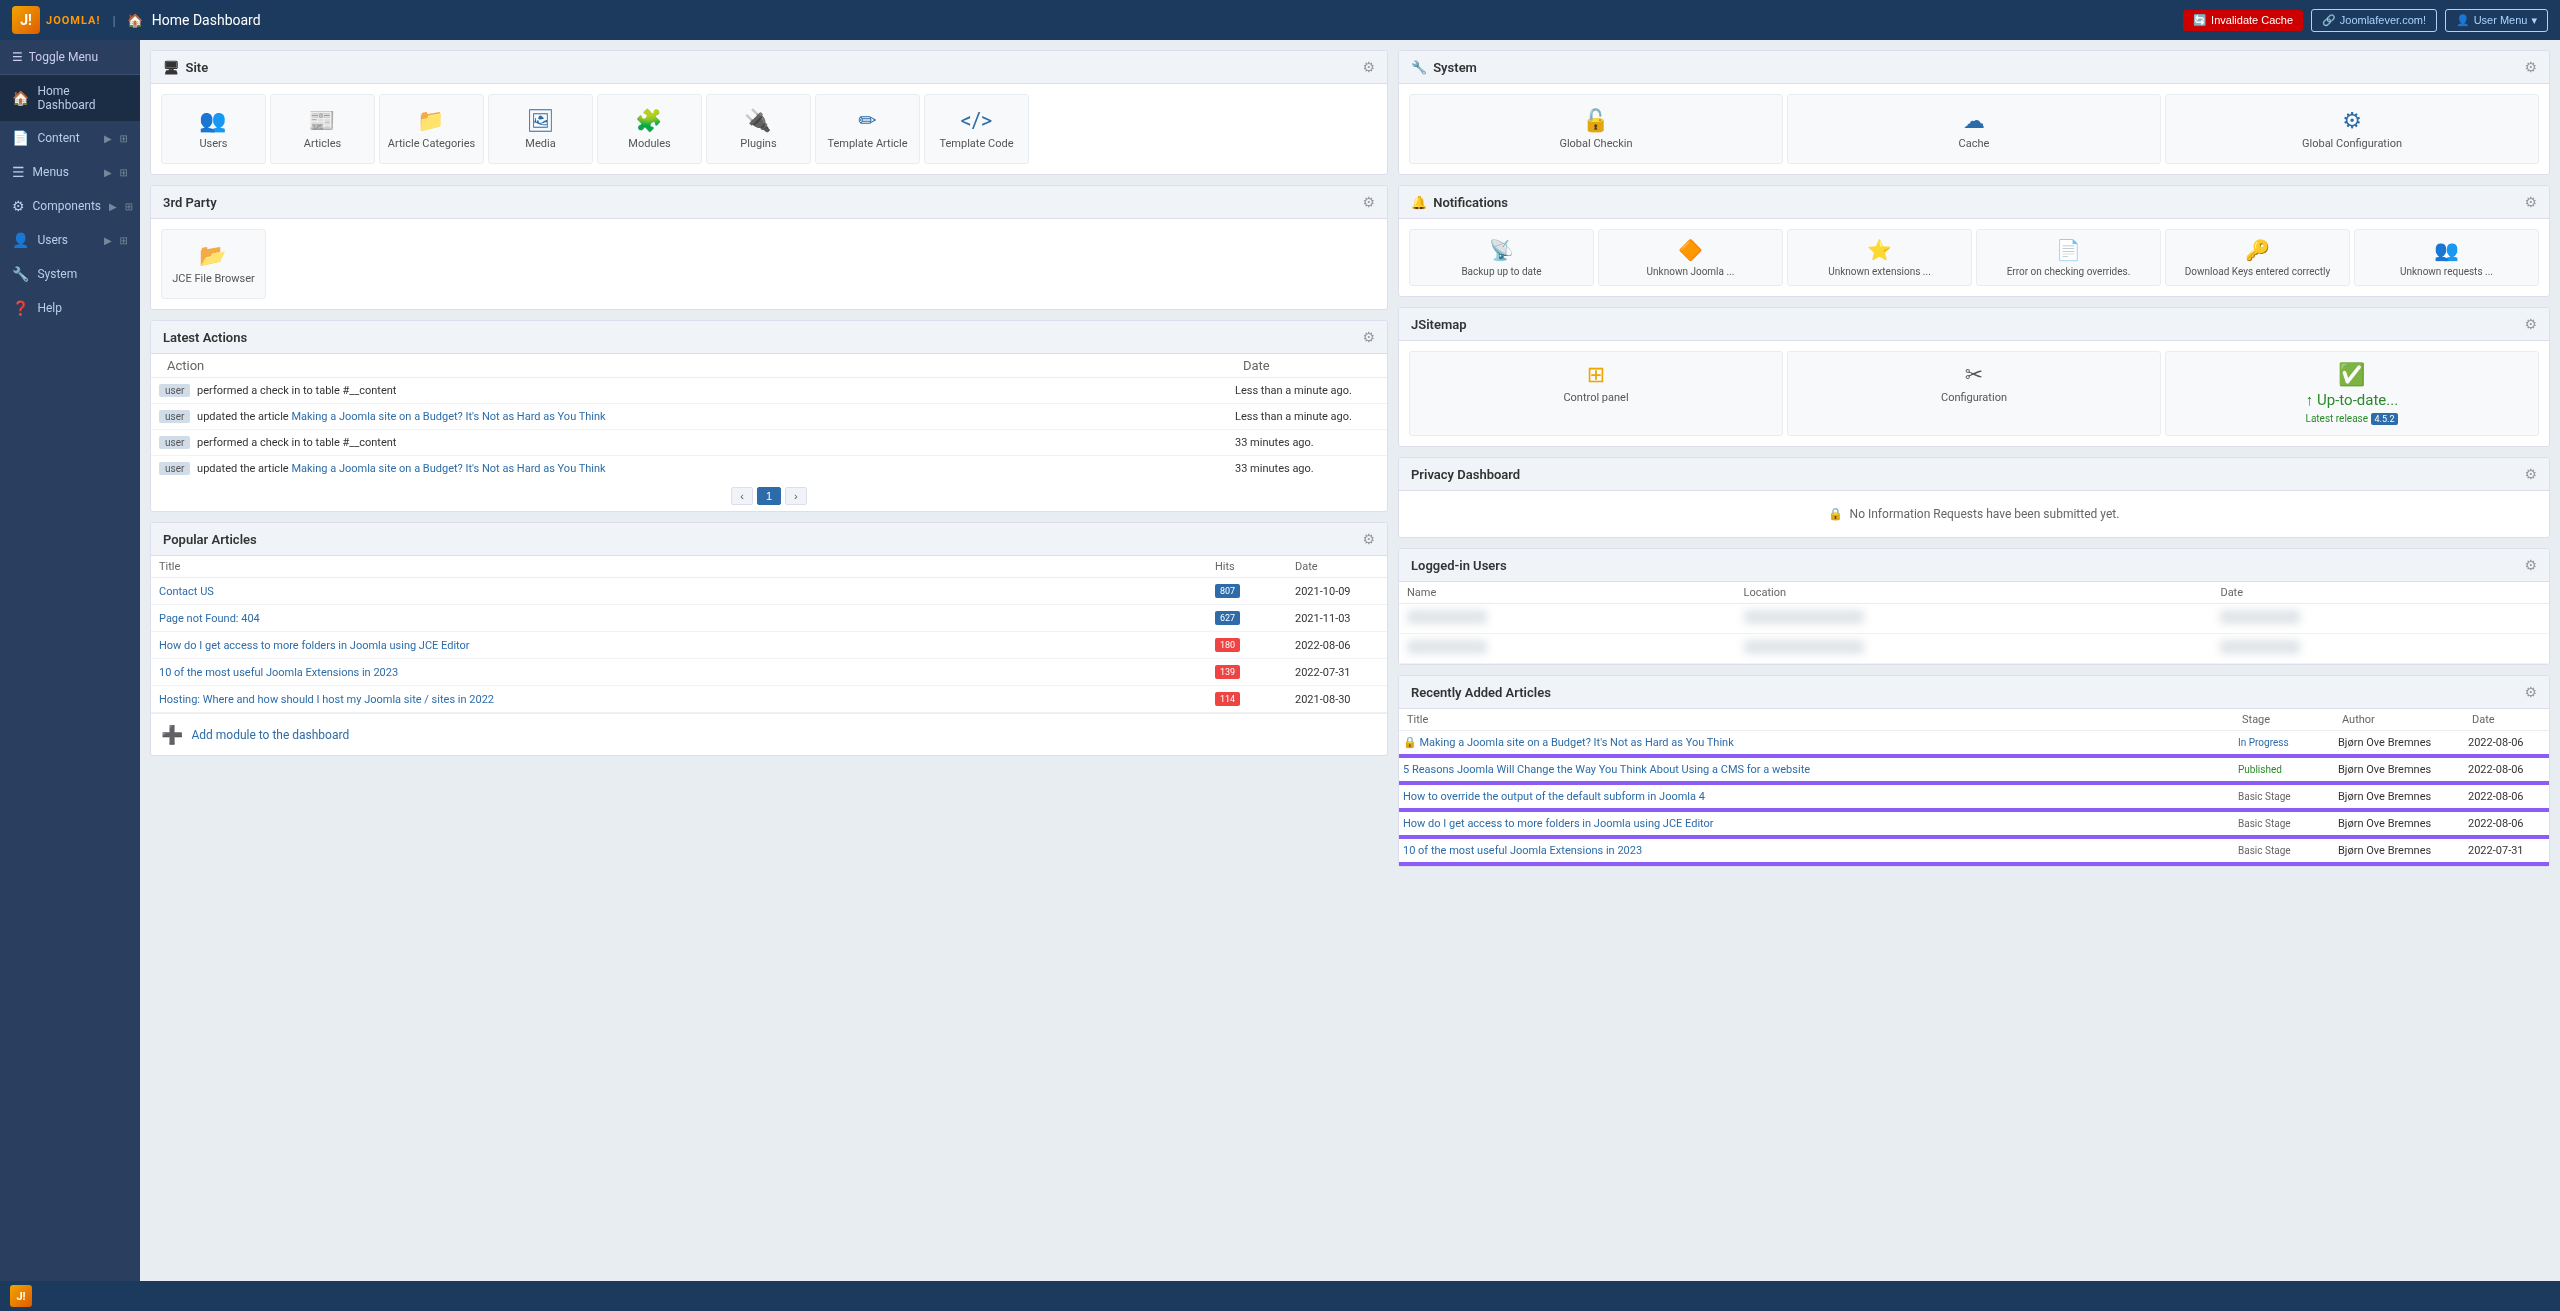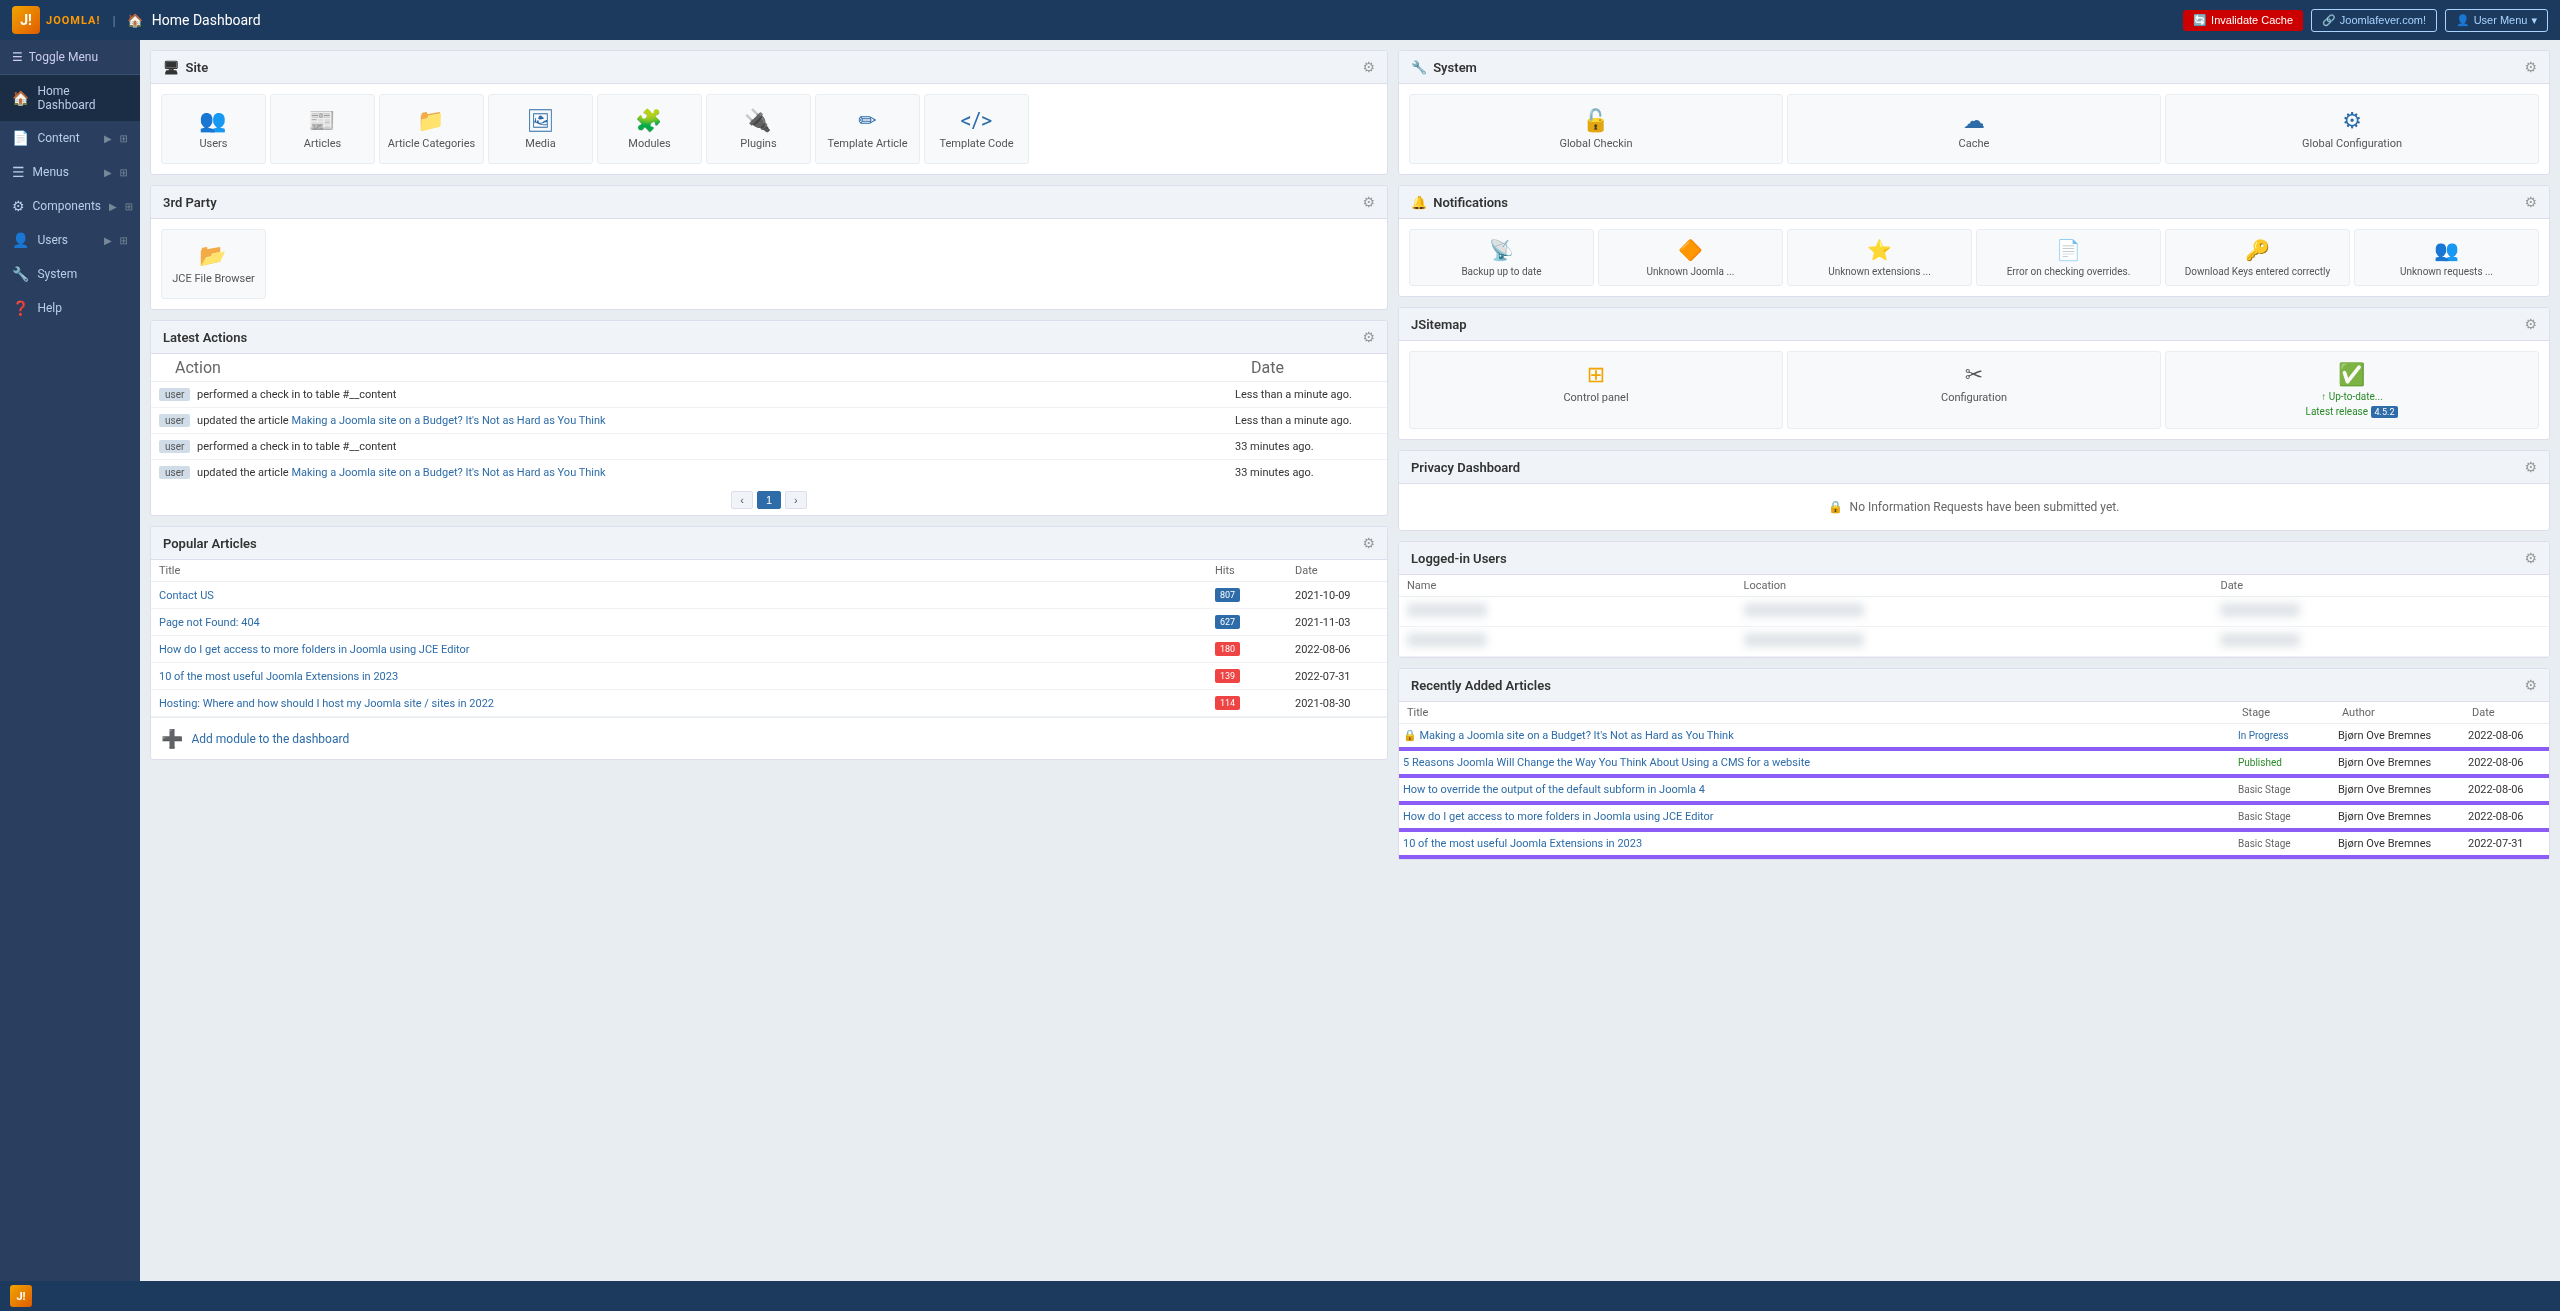--- a/index.html
+++ b/index.html
@@ -62,21 +62,21 @@
 
     
     .jsitemap-grid { display: flex; gap: 4px; }
     .jsitemap-tile { flex: 1; background: #f8f9fb; border: 1px solid #e8edf2; border-radius: 3px; padding: 10px 6px; display: flex; flex-direction: column; align-items: center; gap: 4px; cursor: pointer; font-size: 11px; color: #555; text-align: center; }
     .jsitemap-tile .tile-icon { font-size: 22px; }
     .jsitemap-tile.green-tile { color: #2a8a2a; }
     .version-badge { background: #2d6ca8; color: white; font-size: 9px; padding: 1px 4px; border-radius: 2px; display: inline-block; }
 
     
     .actions-table { width: 100%; border-collapse: collapse; }
-    .actions-table th { text-align: left; padding: 4px 24px; font-size: 16px; color: #666; border-bottom: 1px solid #e8edf2; font-weight: normal; }
+    .actions-table th { text-align: left; padding: 4px 16px; font-size: 13px; color: #666; border-bottom: 1px solid #e8edf2; font-weight: normal; }
     .actions-table td { padding: 6px 8px; font-size: 11px; border-bottom: 1px solid #f0f2f5; }
     .actions-table tr:last-child td { border-bottom: none; }
     .user-badge { background: #d0dce8; color: #555; padding: 1px 6px; border-radius: 2px; font-size: 10px; display: inline-block; margin-right: 4px; }
     .link-blue { color: #2d6ca8; text-decoration: none; }
     .pagination { display: flex; justify-content: center; gap: 4px; padding: 6px; }
     .page-btn { background: #f0f4f8; border: 1px solid #dde; padding: 2px 8px; border-radius: 2px; font-size: 11px; cursor: pointer; color: #555; }
     .page-btn.active { background: #2d6ca8; color: white; border-color: #2d6ca8; }
 
     
     .articles-table { width: 100%; border-collapse: collapse; }
@@ -445,21 +445,21 @@
               <div class="jsitemap-tile">
                 <span class="tile-icon" style="color:#f0a500;">⊞</span>
                 <span>Control panel</span>
               </div>
               <div class="jsitemap-tile">
                 <span class="tile-icon" style="color:#555;">✂</span>
                 <span>Configuration</span>
               </div>
               <div class="jsitemap-tile green-tile">
                 <span class="tile-icon" style="color:#2a8a2a;">✅</span>
-                <span style="font-size:10px;">↑ Up-to-date...</span>
+                <span style="font-size:15px;">↑ Up-to-date...</span>
                 <span style="font-size:10px;text-align:center;">Latest release <span class="version-badge">4.5.2</span></span>
               </div>
             </div>
           </div>
         </div>
 
         <div class="panel">
           <div class="panel-header">
             <div class="panel-title">
               <span>Privacy Dashboard</span>

